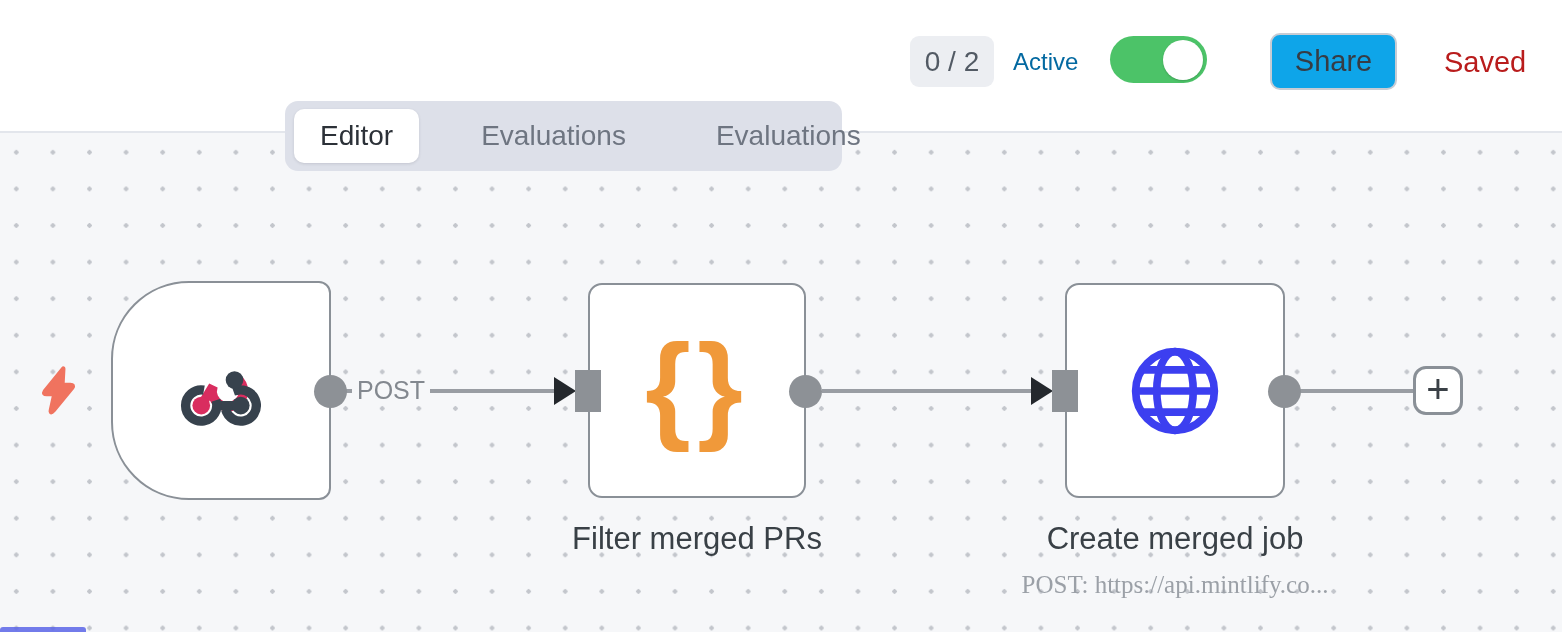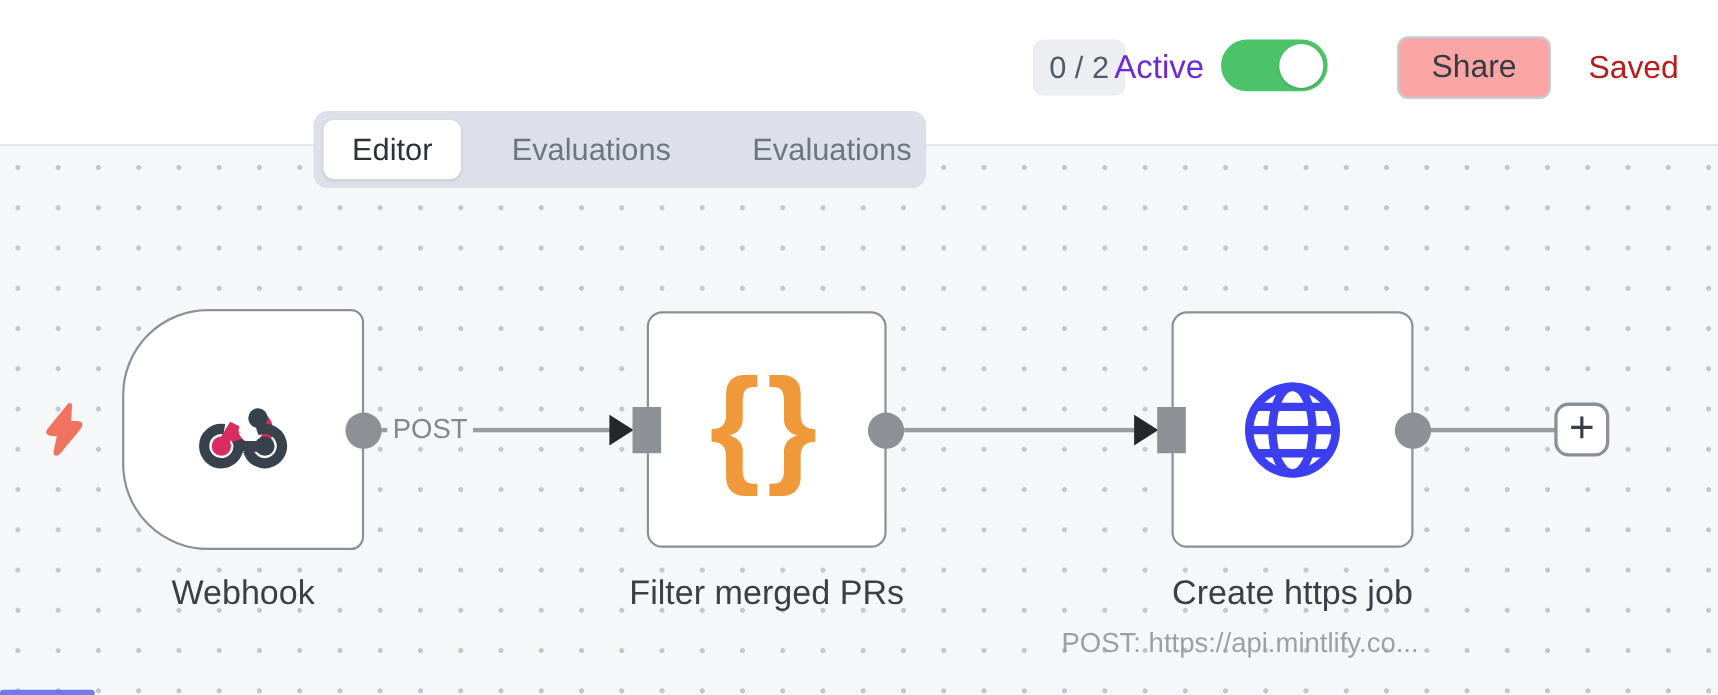--- a/index.html
+++ b/index.html
@@ -5,37 +5,37 @@
   * { margin:0; padding:0; box-sizing:border-box; }
   html,body { width:1562px; height:632px; }
   body { font-family:"Liberation Sans","DejaVu Sans",sans-serif; background:#fff; }
   #stage { position:relative; width:1562px; height:632px; overflow:hidden; background:#fff; }
 
   
   #topbar { position:absolute; left:0; top:0; width:1562px; height:133px;
             background:#ffffff; border-bottom:2px solid #e3e6ec; }
   .counter-badge { position:absolute; left:910px; top:36px; width:84px; height:51px;
                    background:#eceef2; border-radius:9px; color:#525a64; font-size:28px;
-                   display:flex; align-items:center; justify-content:center;margin-left:29px; }
-  .active-label { position:absolute; left:1013px; top:46px; color:#6d28d9;
-                  font-size:30px; font-weight:500; line-height:32px; }
+                   display:flex; align-items:center; justify-content:center; }
+  .active-label { position:absolute; left:1013px; top:46px; color:#0369a1;
+                  font-size:24px; font-weight:500; line-height:32px; }
   .toggle { position:absolute; left:1110px; top:36px; width:97px; height:47px;
             border-radius:24px; background:#4cc368; cursor:pointer; }
   .toggle .knob { position:absolute; right:4px; top:3.5px; width:40px; height:40px;
                   background:#ffffff; border-radius:50%; box-shadow:0 1px 2px rgba(0,0,0,.18); }
-  .share-btn { position:absolute; left:1270px; top:33px; width:140px; height:57px;
-               background:#fca5a5; border:2px solid #c7ccd4; border-radius:10px;
+  .share-btn { position:absolute; left:1270px; top:33px; width:127px; height:57px;
+               background:#0ea5e9; border:2px solid #c7ccd4; border-radius:10px;
                color:#363c44; font-size:29px; display:flex; align-items:center;
                justify-content:center; cursor:pointer; }
   .saved-status { position:absolute; left:1444px; top:46px; color:#b91c1c; font-size:29px; }
 
   
   #tabbar { position:absolute; left:285px; top:101px; width:557px; height:70px;
             background:#dde0e9; border-radius:13px; display:flex; align-items:center;
-            padding:0 9px; z-index:5; }
+            padding:0 9px; z-index:5;gap:16px; }
   .tab { font-size:28px; color:#6e7581; padding:11px 28px; border-radius:10px;
          cursor:pointer; white-space:nowrap; }
   .tab.active { background:#ffffff; color:#2c3138; padding:11px 26px;
                 box-shadow:0 1px 3px rgba(40,45,60,.14); }
   .tab + .tab { margin-left:18px; }
 
   
   #canvas { position:absolute; left:0; top:133px; width:1562px; height:499px;
             background-color:#f6f7f9;
             background-image:radial-gradient(circle, #c3c6cc 2.1px, transparent 2.3px);
@@ -62,22 +62,22 @@
              width:26px; height:42px; background:#8d9196; z-index:4; }
   .in-arrow { position:absolute; left:-36px; top:50%; transform:translateY(-50%);
               width:0; height:0; border-top:14px solid transparent;
               border-bottom:14px solid transparent; border-left:22px solid #24282d; z-index:4; }
 
   .node-label { position:absolute; top:388px; font-size:31px; font-weight:500;
                 color:#394046; text-align:center; z-index:3; }
   #label-webhook { left:111px; width:220px; }
   #label-filter  { left:537px; width:320px; }
   #label-create  { left:1015px; width:320px; }
-  .node-sublabel { position:absolute; left:965px; top:438px; width:420px; text-align:left;
-                   font-size:25px; color:#9ba0a7; z-index:3; }
+  .node-sublabel { position:absolute; left:965px; top:438px; width:420px; text-align:center;
+                   font-size:25px; color:#9ba0a7; z-index:3;font-family:Liberation Serif, serif; }
 
   .braces-icon { font-size:118px; font-weight:bold; color:#f0993a; letter-spacing:6px;
                  line-height:100px; padding-bottom:10px; }
   .braces-icon::before { content:"{"; }
   .braces-icon::after  { content:"}"; }
 
   .bolt { position:absolute; left:36px; top:232px; z-index:3; }
 
   .add-btn { position:absolute; left:1413px; top:233px; width:50px; height:49px;
              background:#ffffff; border:3.5px solid #8a9097; border-radius:13px;
@@ -152,21 +152,20 @@
       </svg>
       <div class="in-arrow"></div>
       <div class="in-rect"></div>
       <div class="out-dot"></div>
     </div>
 
     <div class="add-btn">
       <span>+</span>
     </div>
 
-    <div class="node-label" id="label-webhook">Webhook</div>
     <div class="node-label" id="label-filter">Filter merged PRs</div>
-    <div class="node-label" id="label-create">Create https job</div>
+    <div class="node-label" id="label-create">Create merged job</div>
     <div class="node-sublabel">POST: https://api.mintlify.co...</div>
 
     <div class="peek-node"></div>
   </div>
 
 </div>
 
 </body></html>

